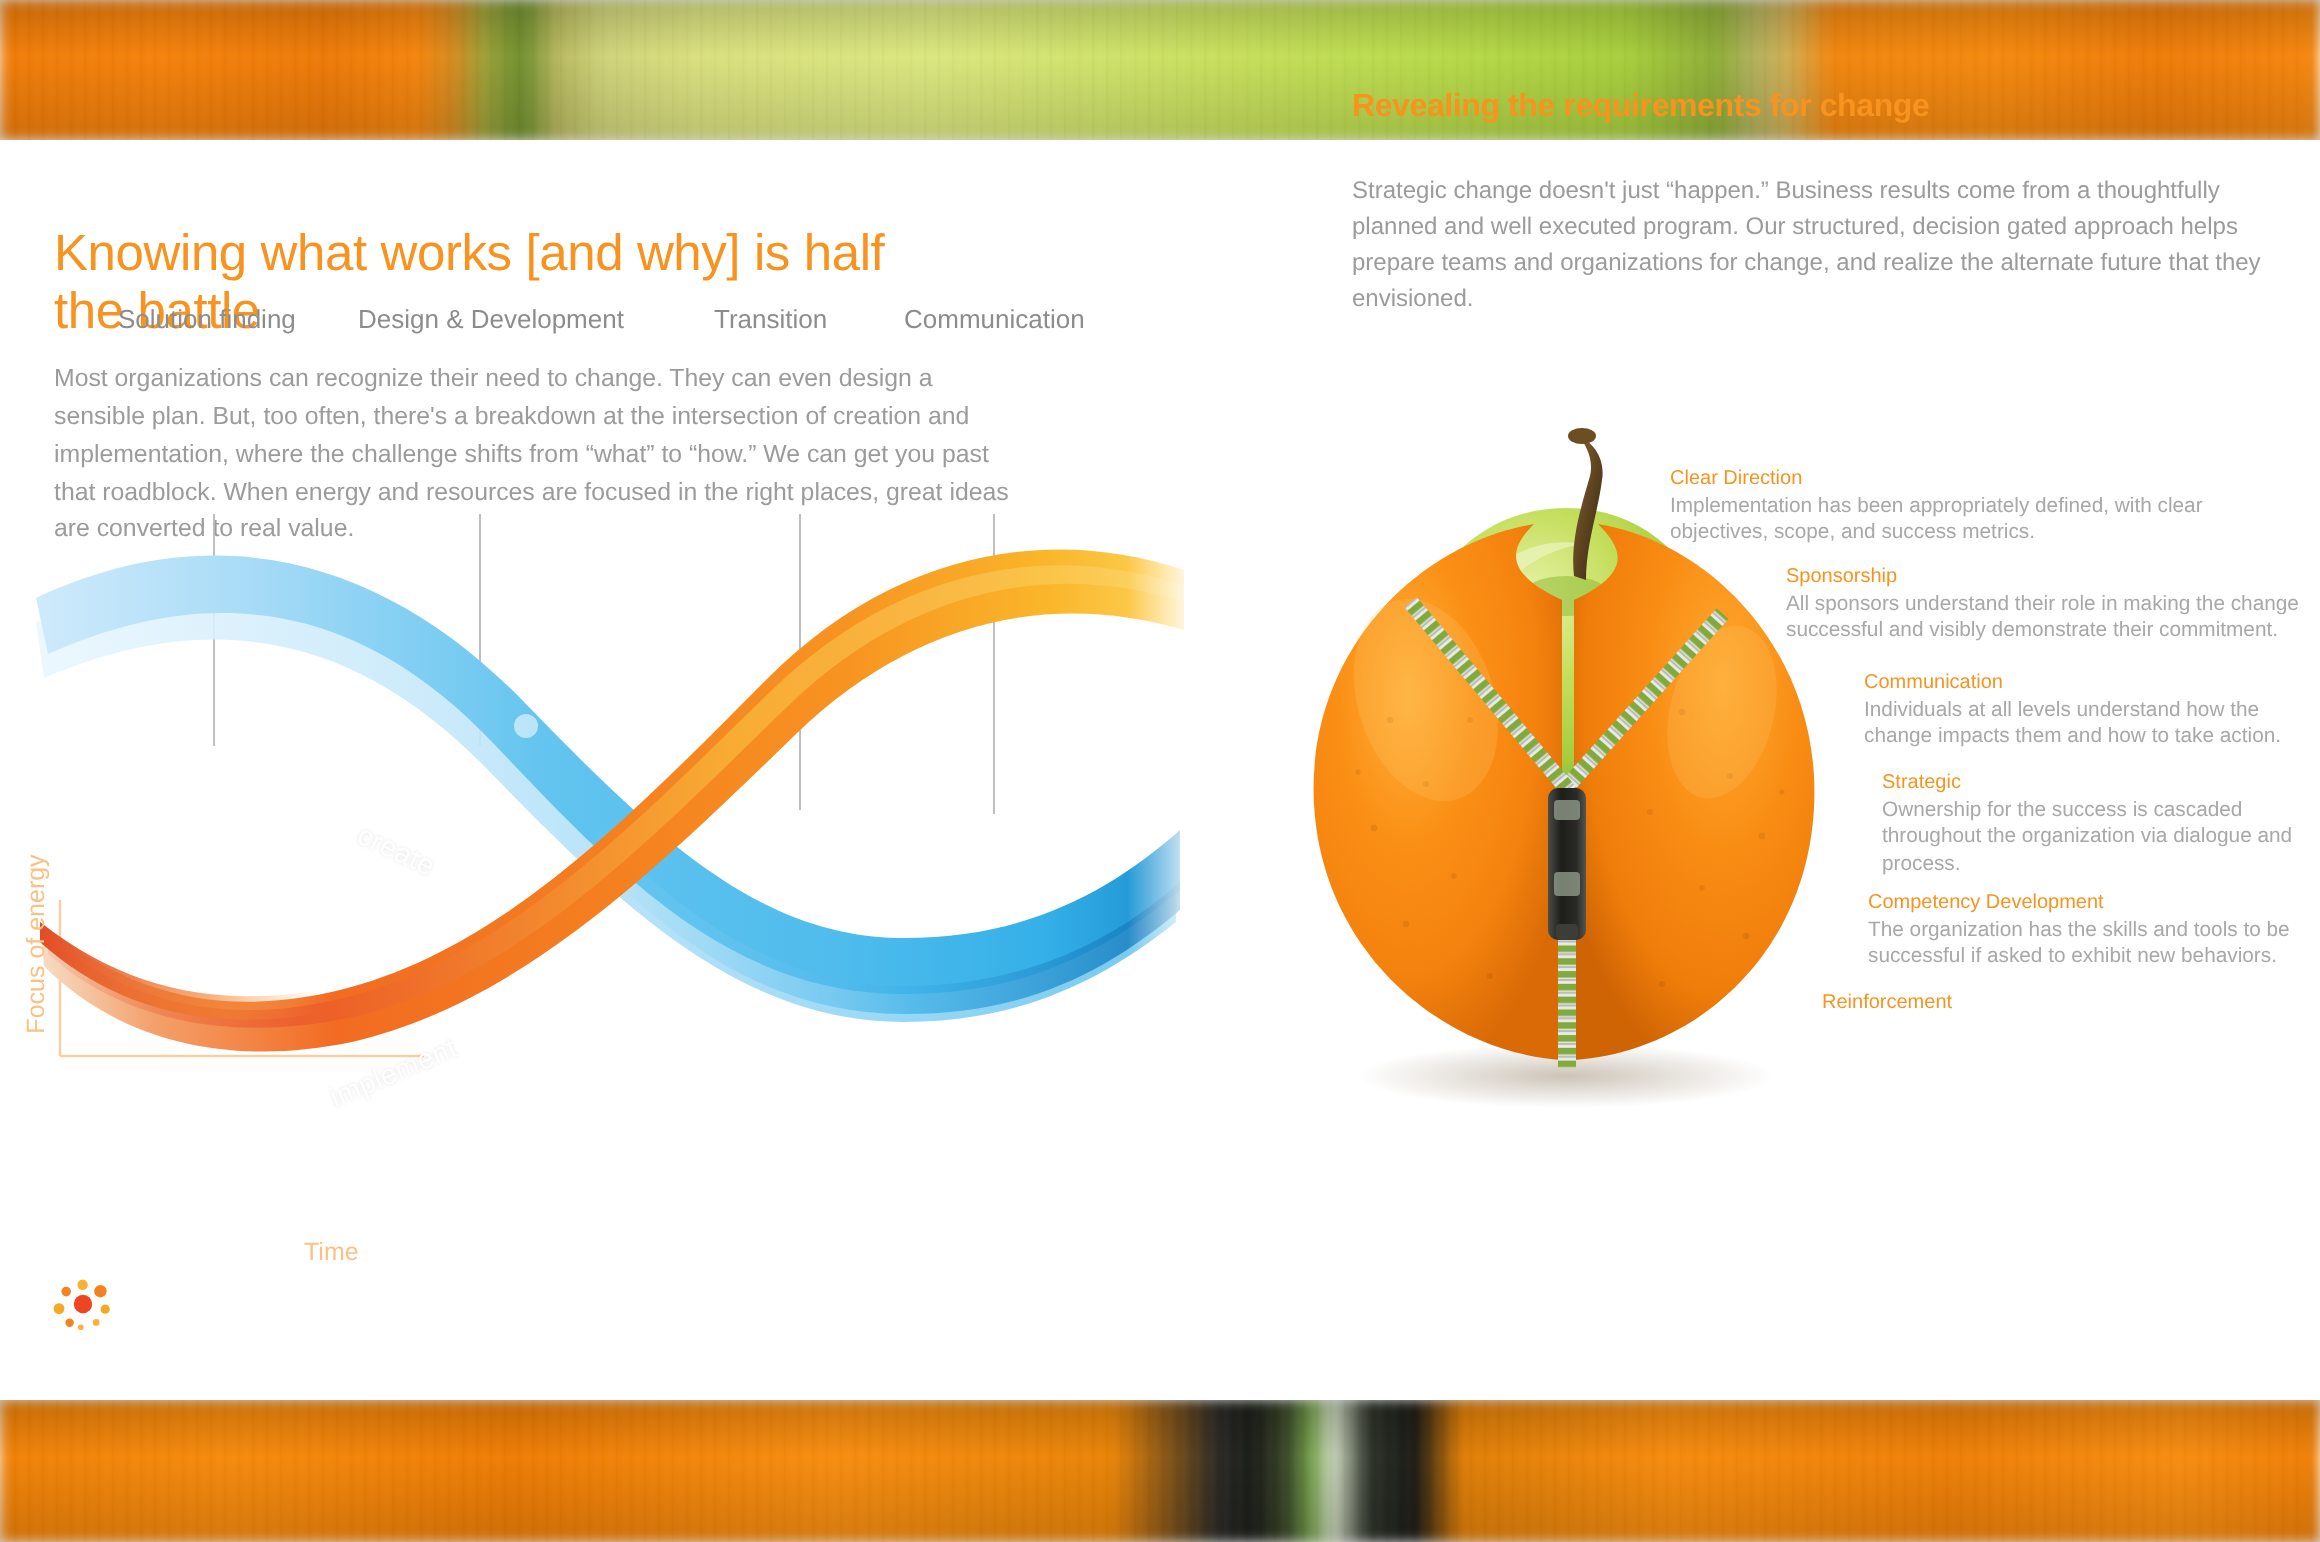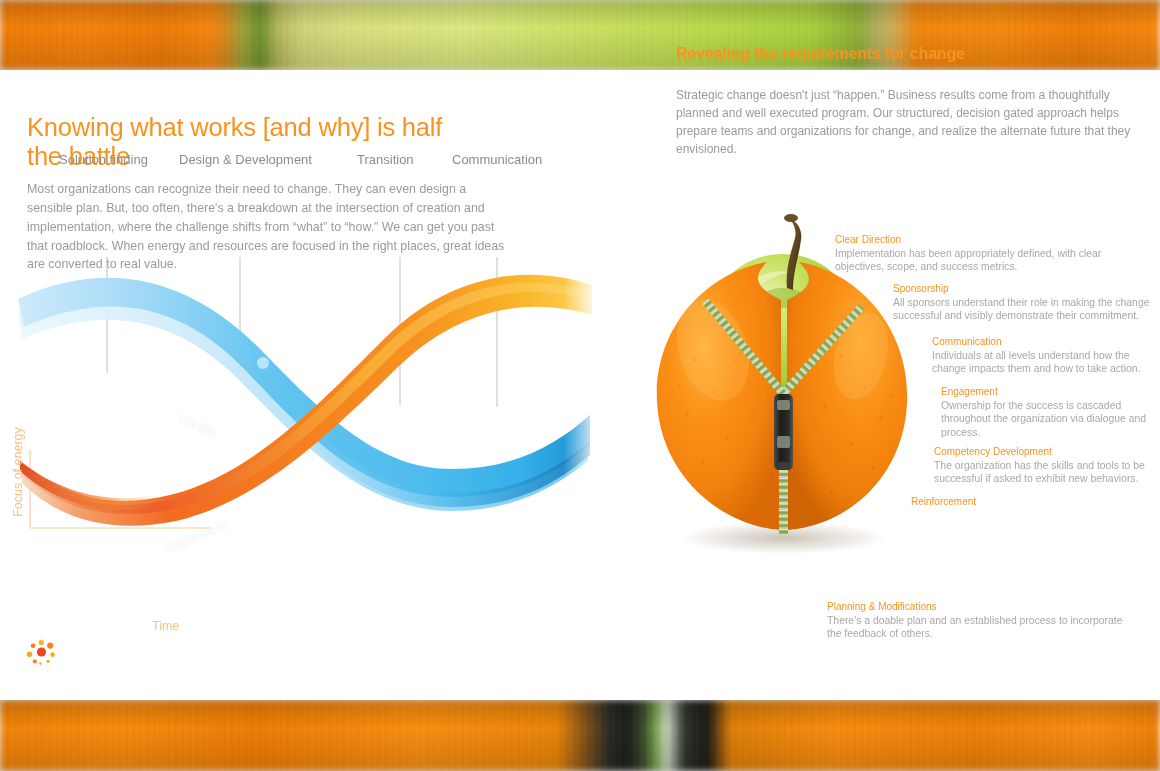--- a/index.html
+++ b/index.html
@@ -413,35 +413,31 @@
   </div>
   <div class="req req-1">
     <p class="req-title">Sponsorship</p>
     <p class="req-desc">All sponsors understand their role in making the change successful and visibly demonstrate their commitment.</p>
   </div>
   <div class="req req-2">
     <p class="req-title">Communication</p>
     <p class="req-desc">Individuals at all levels understand how the change impacts them and how to take action.</p>
   </div>
   <div class="req req-3">
-    <p class="req-title">Engagement</p>
+    <p class="req-title">Strategic</p>
     <p class="req-desc">Ownership for the success is cascaded throughout the organization via dialogue and process.</p>
   </div>
   <div class="req req-4">
     <p class="req-title">Competency Development</p>
     <p class="req-desc">The organization has the skills and tools to be successful if asked to exhibit new behaviors.</p>
   </div>
   <div class="req req-5">
     <p class="req-title">Reinforcement</p>
   </div>
   <div class="req req-6">
-  </div>
-  <div class="req req-7">
-    <p class="req-title">Planning &amp; Modifications</p>
-    <p class="req-desc">There's a doable plan and an established process to incorporate the feedback of others.</p>
   </div>
 
   <div class="banner" id="banner-bottom">
     <div class="banner-bg"></div>
     <div class="banner-grain"></div>
     <div class="banner-vignette"></div>
   </div>
 
 </div>
 

